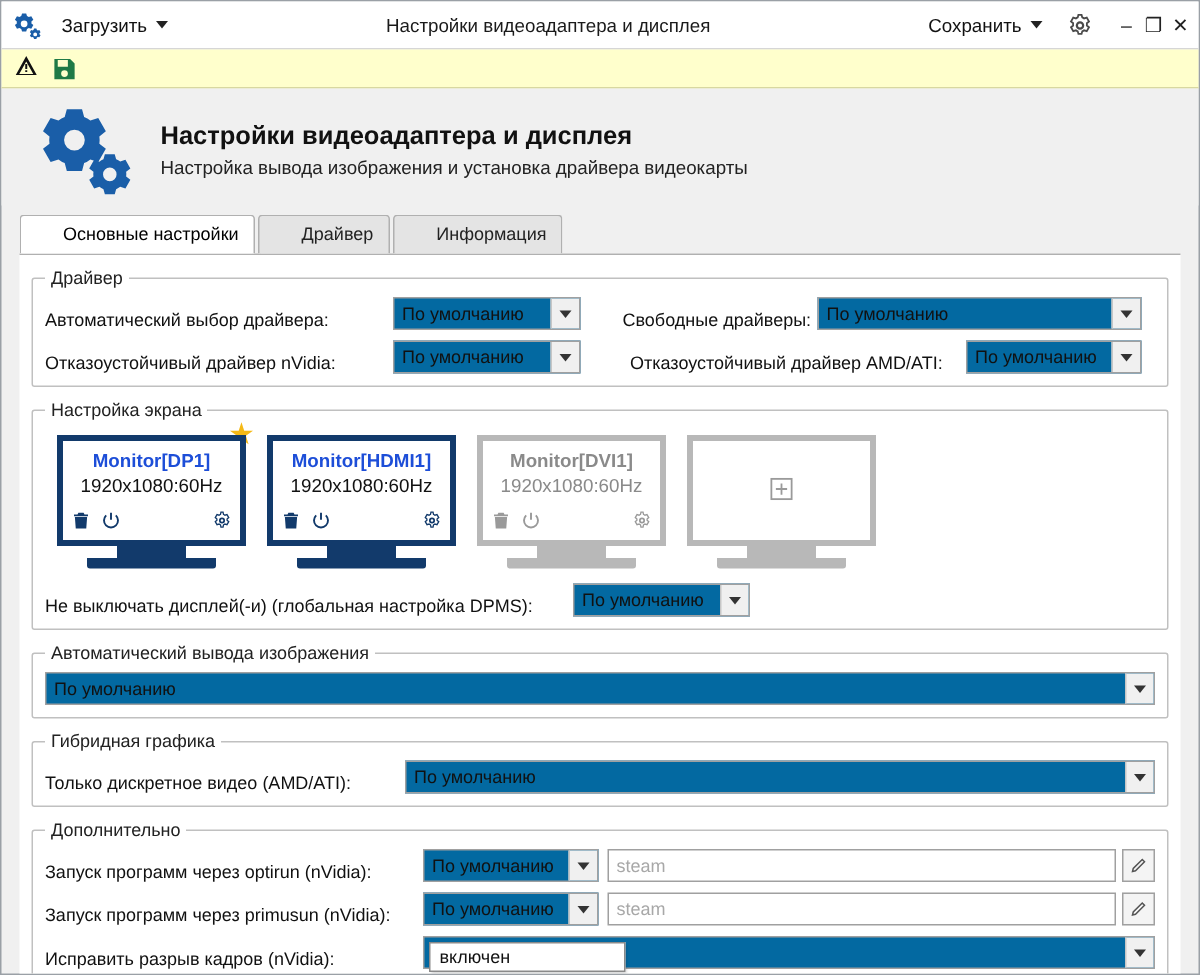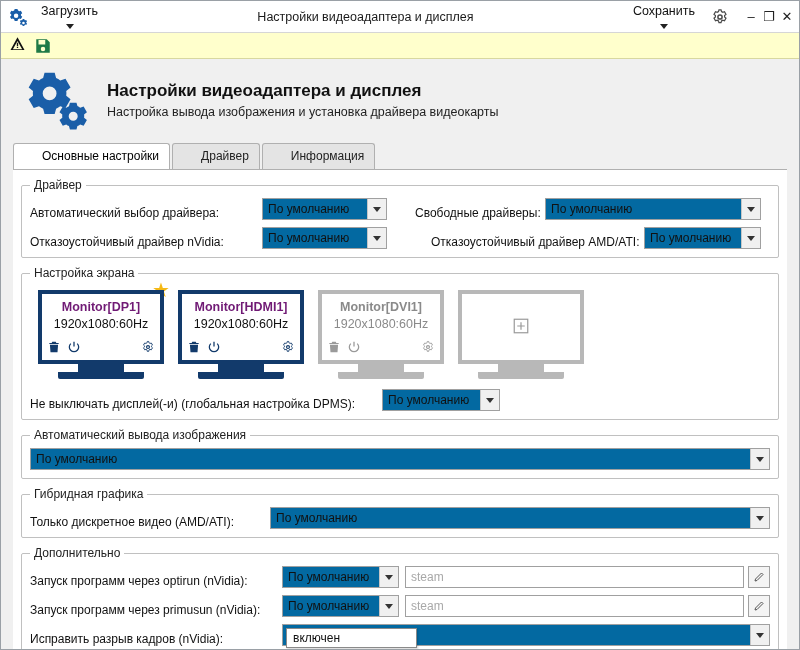--- a/index.html
+++ b/index.html
@@ -34,21 +34,21 @@
   }
   .tb-right { display: flex; align-items: center; gap: 8px; }
   .app-icon {
     width: 24px; height: 24px;
     display: flex; align-items: center; justify-content: center;
     color: #1a5ea8;
   }
   .menu-btn {
     display: flex; align-items: center; gap: 6px;
     padding: 3px 6px; cursor: pointer;
-    font-size: 12.5px; color: #111; flex-direction: column;
+    font-size: 12.5px; color: #111;
   }
   .caret { width: 0; height: 0; border-left: 4px solid transparent;
            border-right: 4px solid transparent; border-top: 5px solid #222; }
   .gear-btn {
     width: 22px; height: 22px; display: flex;
     align-items: center; justify-content: center;
     color: #4a4a4a; cursor: pointer;
   }
   .win-ctrls { display: flex; align-items: center; gap: 2px; margin-left: 4px; }
   .win-ctrls span {
@@ -162,21 +162,21 @@
   .mon .screen {
     height: 74px;
     border: 4px solid #123a6b;
     background: #ffffff;
     display: flex; flex-direction: column;
     align-items: center; justify-content: flex-start;
     padding-top: 6px;
     position: relative;
   }
   .mon.gray .screen { border-color: #b8b8b8; }
-  .mon .name { font-size: 12.5px; font-weight: bold; color: #701a75; }
+  .mon .name { font-size: 12.5px; font-weight: bold; color: #1d4ed8; }
   .mon.gray .name { color: #8a8a8a; }
   .mon .res { font-size: 12.5px; color: #111; margin-top: 3px; }
   .mon.gray .res { color: #8a8a8a; }
   .mon .icons {
     position: absolute; bottom: 3px; left: 0; right: 0;
     display: flex; align-items: center; padding: 0 5px;
     color: #123a6b;
   }
   .mon.gray .icons { color: #9a9a9a; }
   .mon .icons .spacer { flex: 1; }
@@ -300,21 +300,21 @@
         </div>
       </div>
       <div class="row">
         <span class="lbl" style="width:232px">Отказоустойчивый драйвер nVidia:</span>
         <div class="combo" style="width:125px">
           <span class="val">По умолчанию</span>
           <span class="arrow">
               <i></i>
             </span>
         </div>
-        <span class="lbl" style="width:257px; padding-left:44px">Отказоустойчивый драйвер AMD/ATI:</span>
+        <span class="lbl" style="width:257px; padding-left:33px">Отказоустойчивый драйвер AMD/ATI:</span>
         <div class="combo" style="width:117px">
           <span class="val">По умолчанию</span>
           <span class="arrow">
               <i></i>
             </span>
         </div>
       </div>
     </fieldset>
 
     <fieldset>

